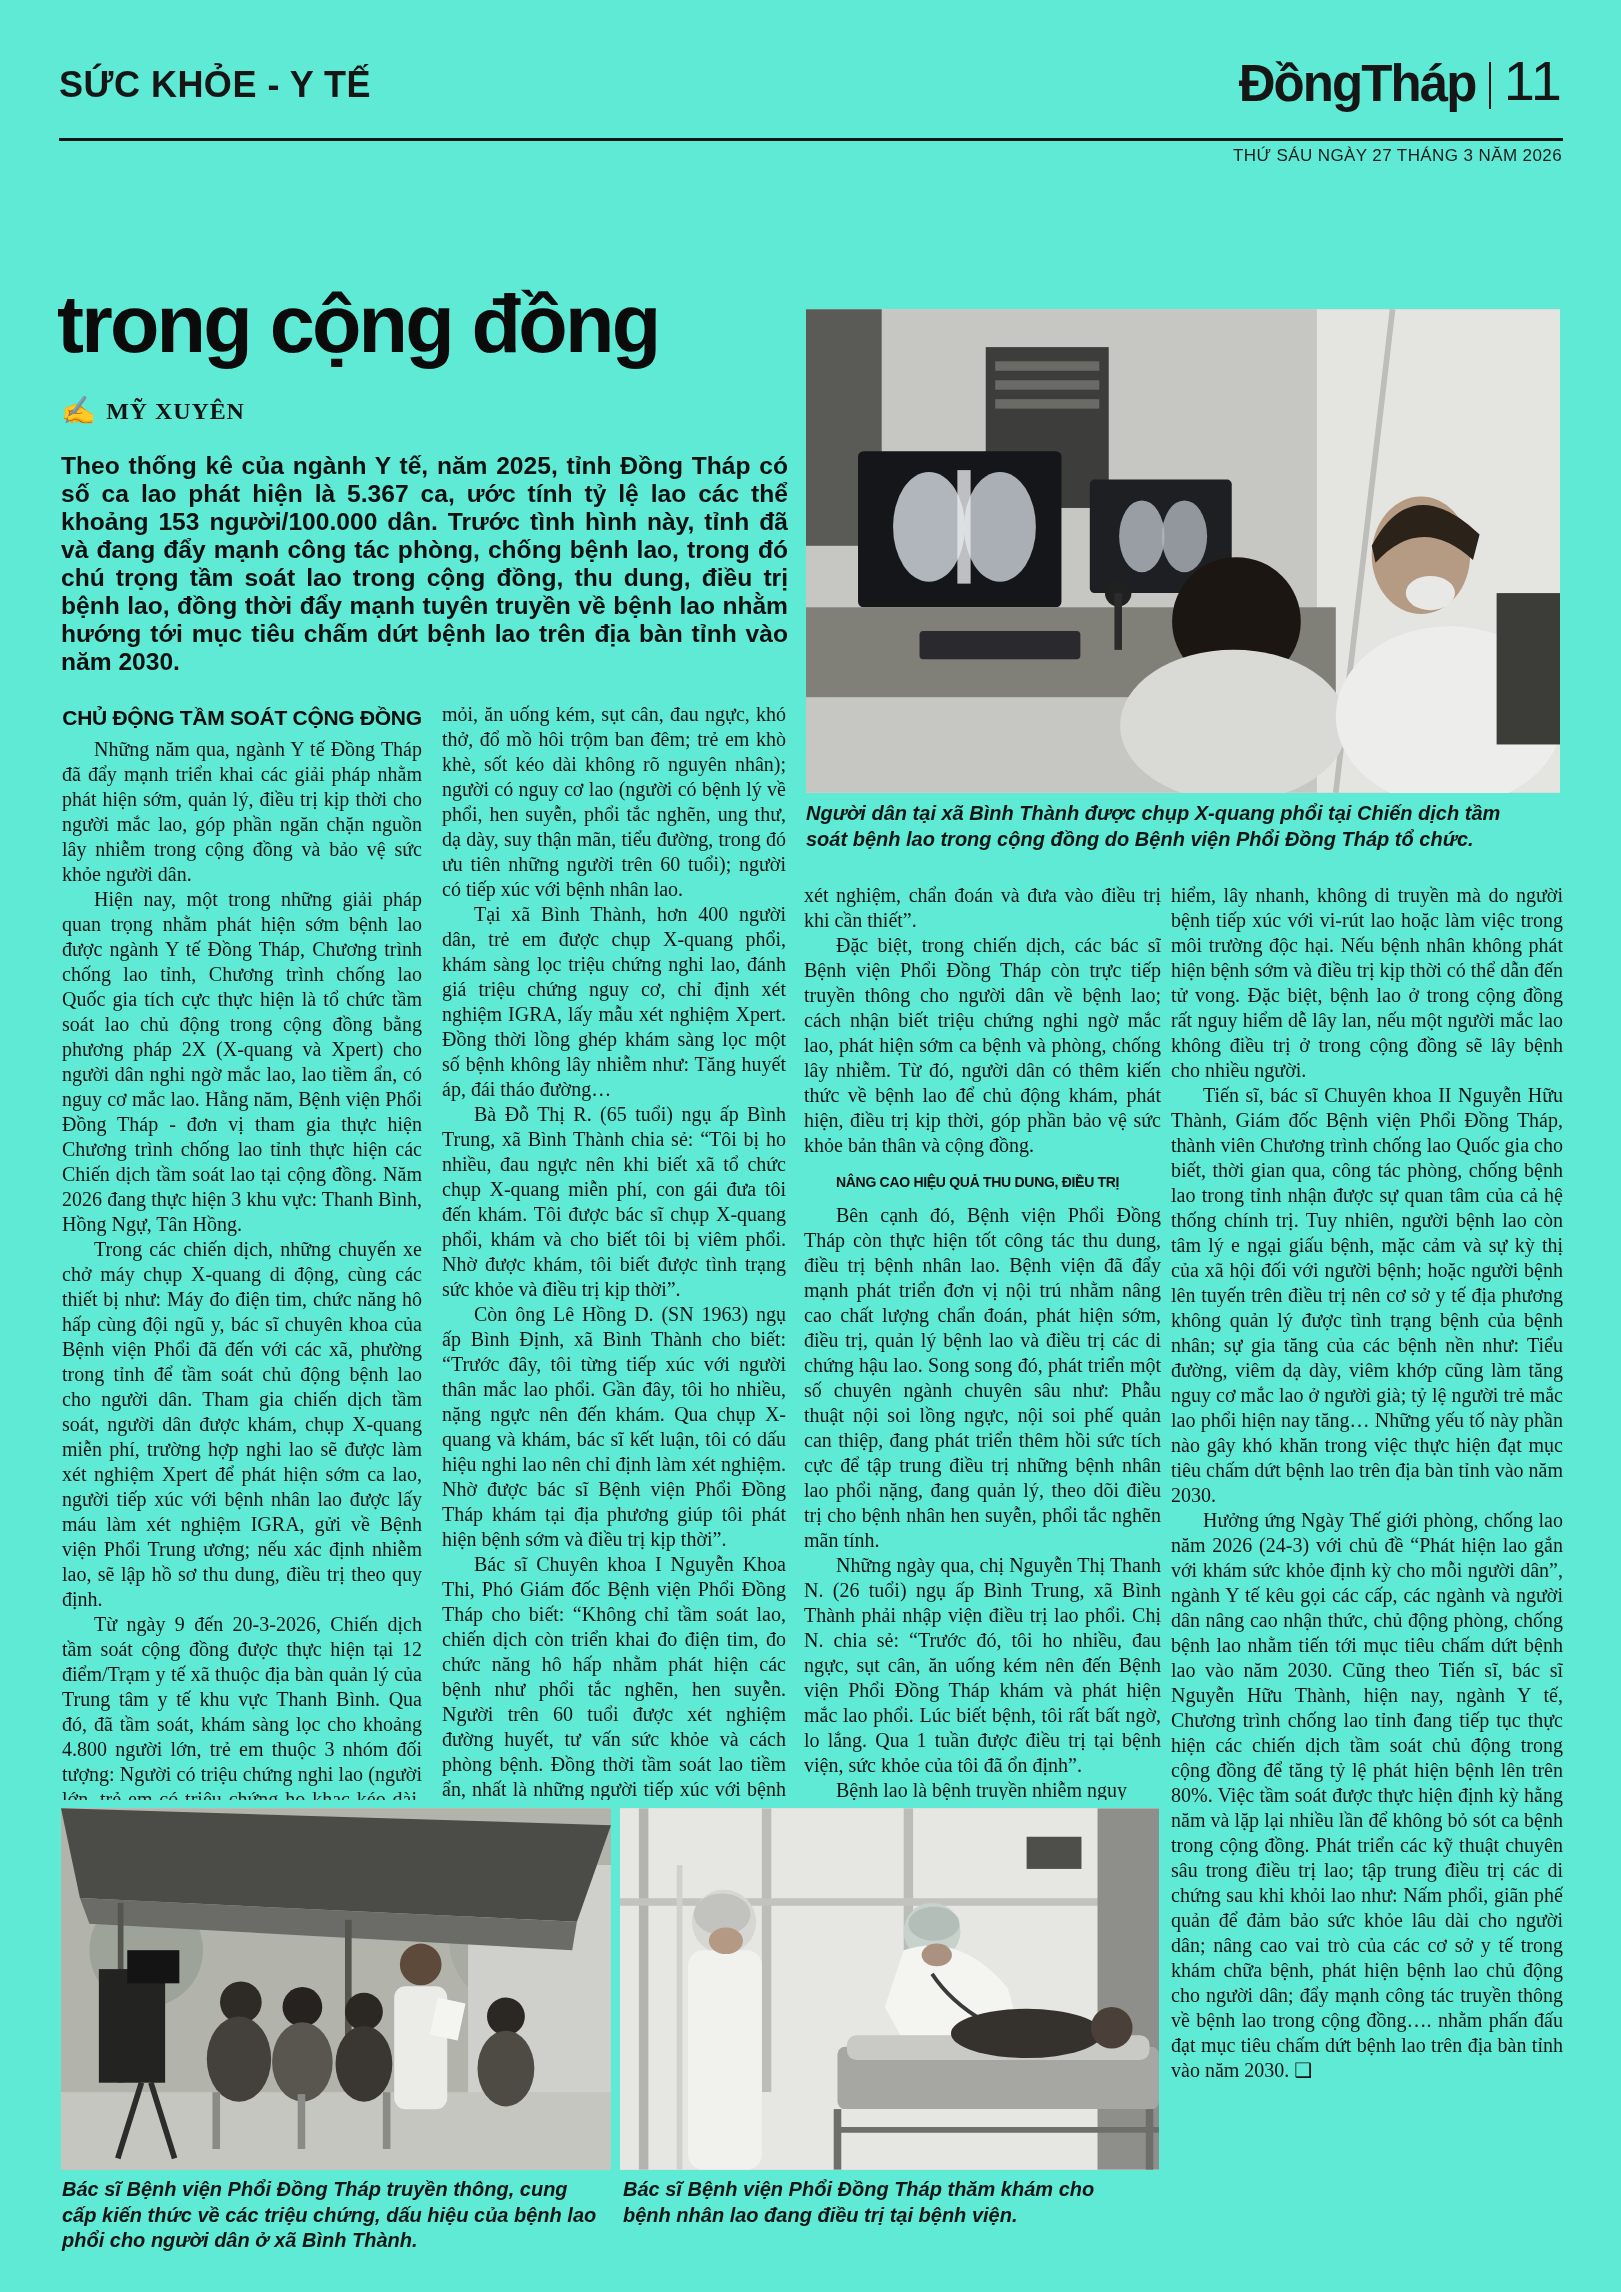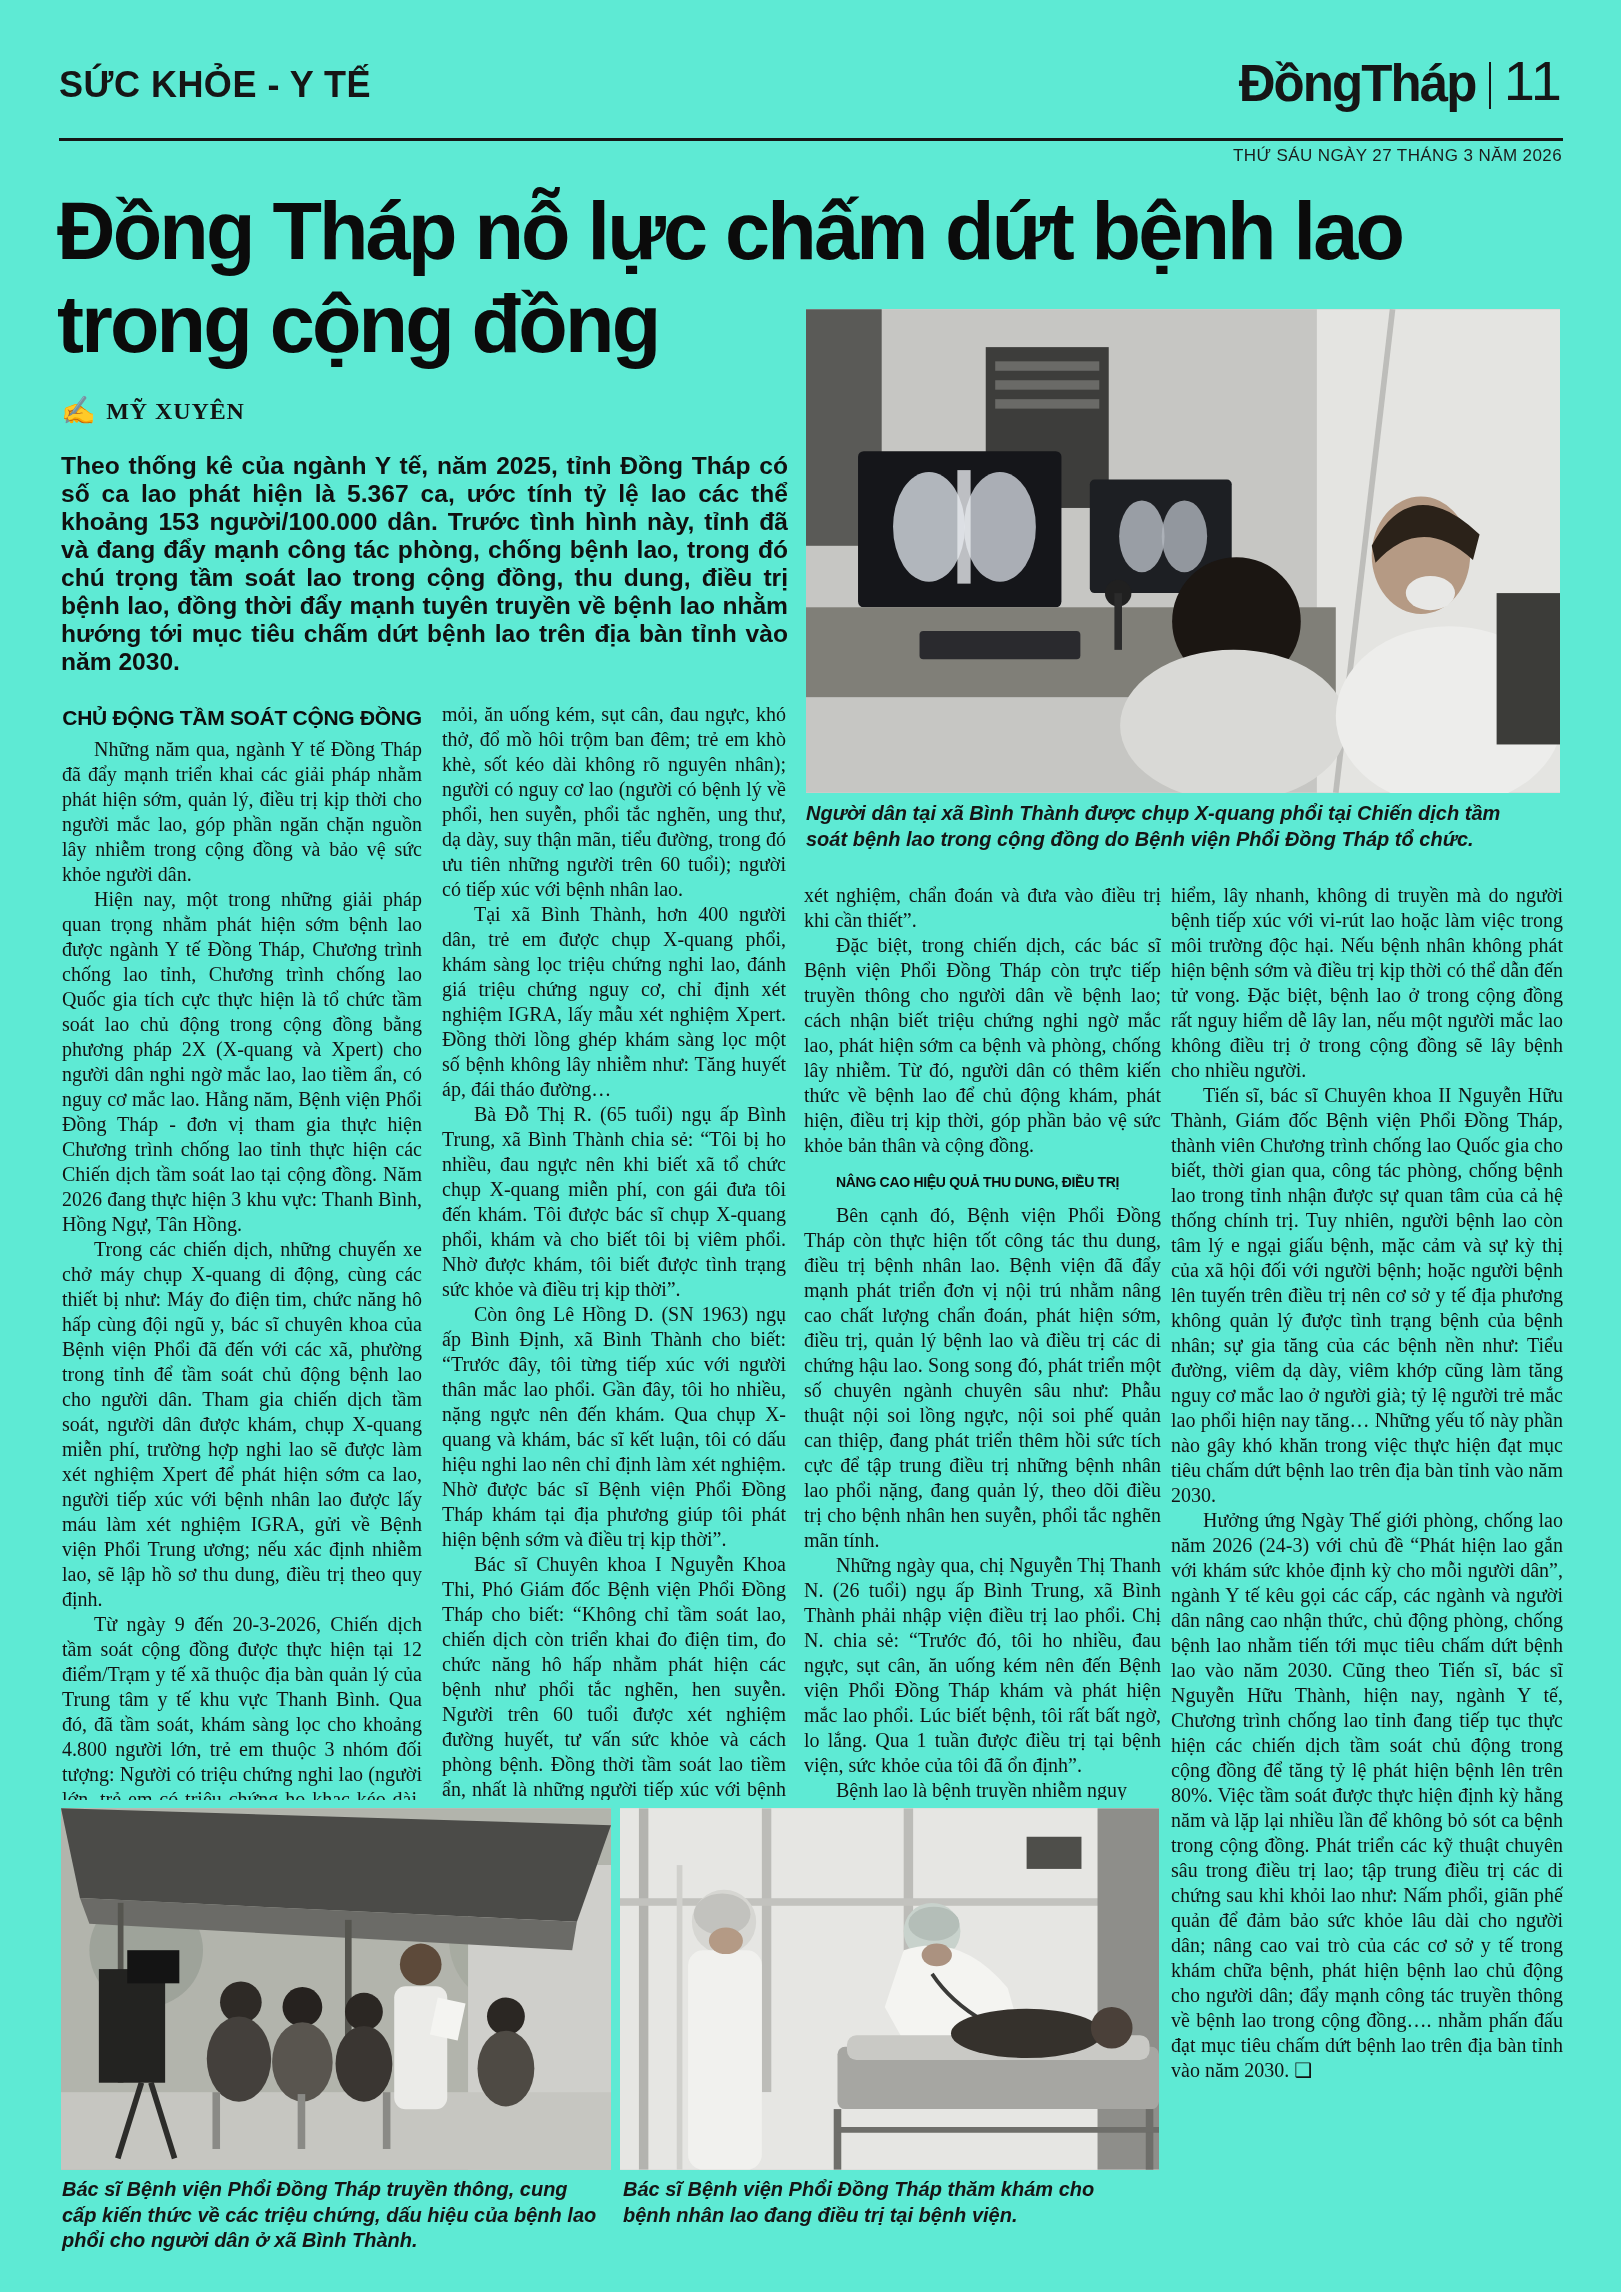--- a/index.html
+++ b/index.html
@@ -67,21 +67,20 @@
 
   <div class="abs" id="section-label">SỨC KHỎE - Y TẾ</div>
   <div class="abs" id="header-right">
     <span id="masthead">ĐồngTháp</span>
     <span id="head-divider"></span>
     <span id="page-number">11</span>
   </div>
   <div class="abs" id="header-rule"></div>
   <div class="abs" id="date-line">THỨ SÁU NGÀY 27 THÁNG 3 NĂM 2026</div>
 
-  <div class="abs headline" id="headline-1">Đồng Tháp nỗ lực chấm dứt bệnh lao</div>
   <div class="abs headline" id="headline-2">trong cộng đồng</div>
 
   <div class="abs" id="byline">
     <span class="pen">✍</span>
     <span>MỸ XUYÊN</span>
   </div>
 
   <div class="abs" id="lede">Theo thống kê của ngành Y tế, năm 2025, tỉnh Đồng Tháp có số ca lao phát hiện là 5.367 ca, ước tính tỷ lệ lao các thể khoảng 153 người/100.000 dân. Trước tình hình này, tỉnh đã và đang đẩy mạnh công tác phòng, chống bệnh lao, trong đó chú trọng tầm soát lao trong cộng đồng, thu dung, điều trị bệnh lao, đồng thời đẩy mạnh tuyên truyền về bệnh lao nhằm hướng tới mục tiêu chấm dứt bệnh lao trên địa bàn tỉnh vào năm 2030.</div>
 
   <div class="abs photo" id="photo-top">

